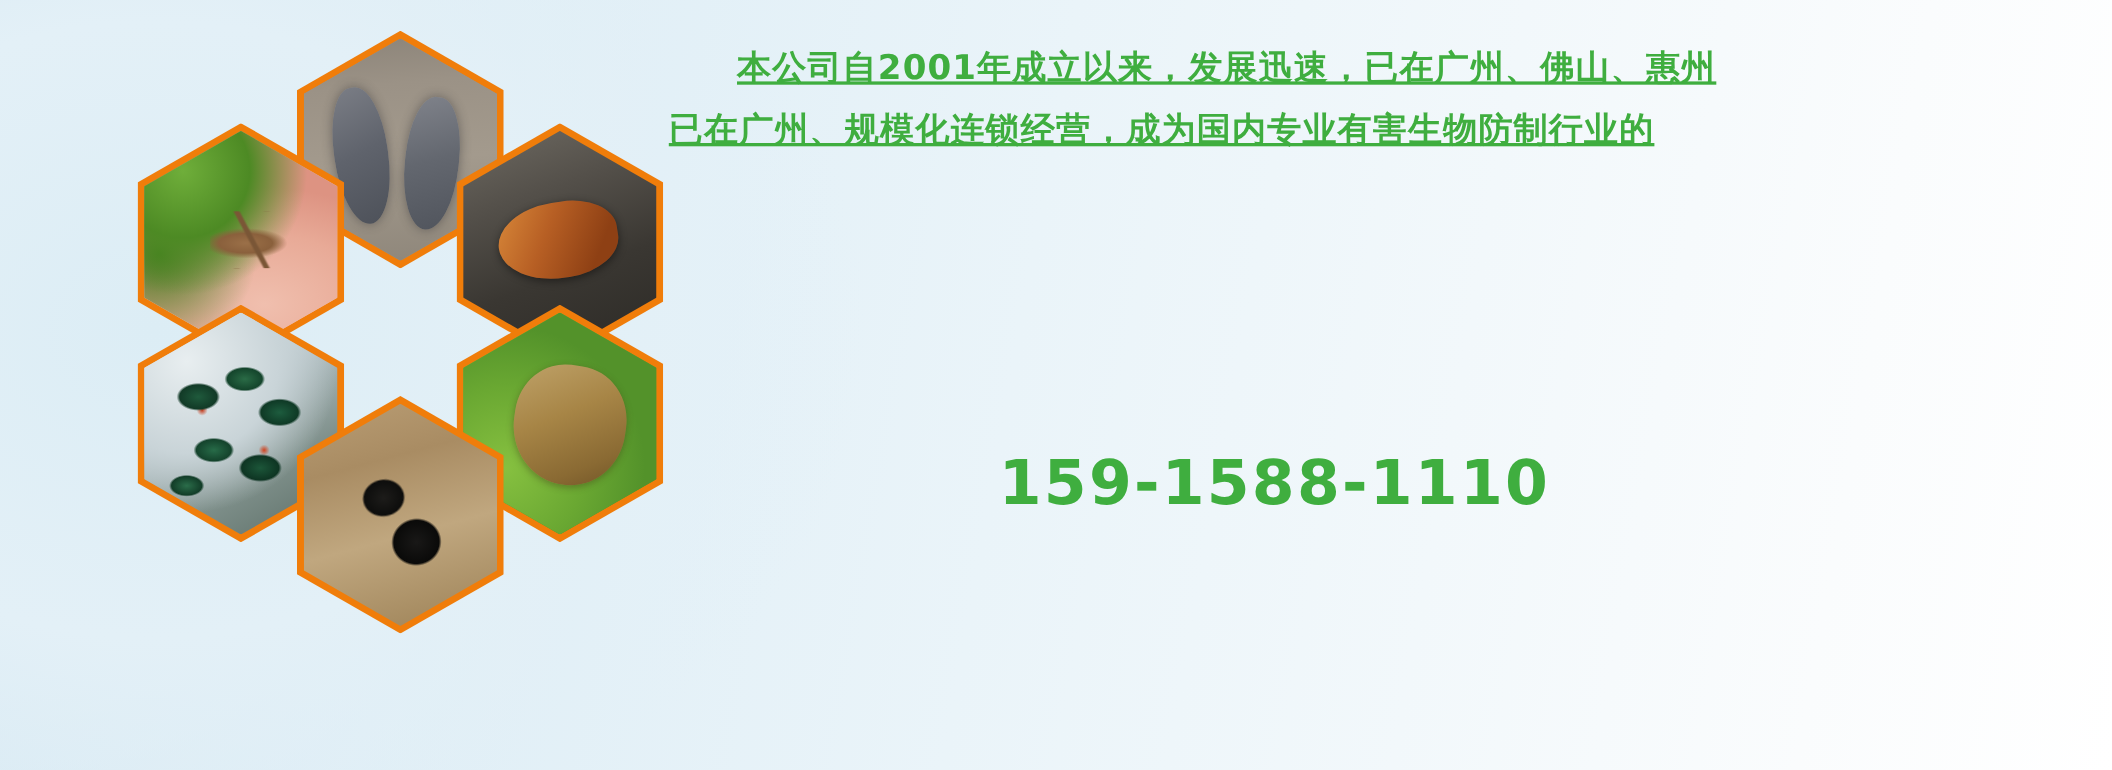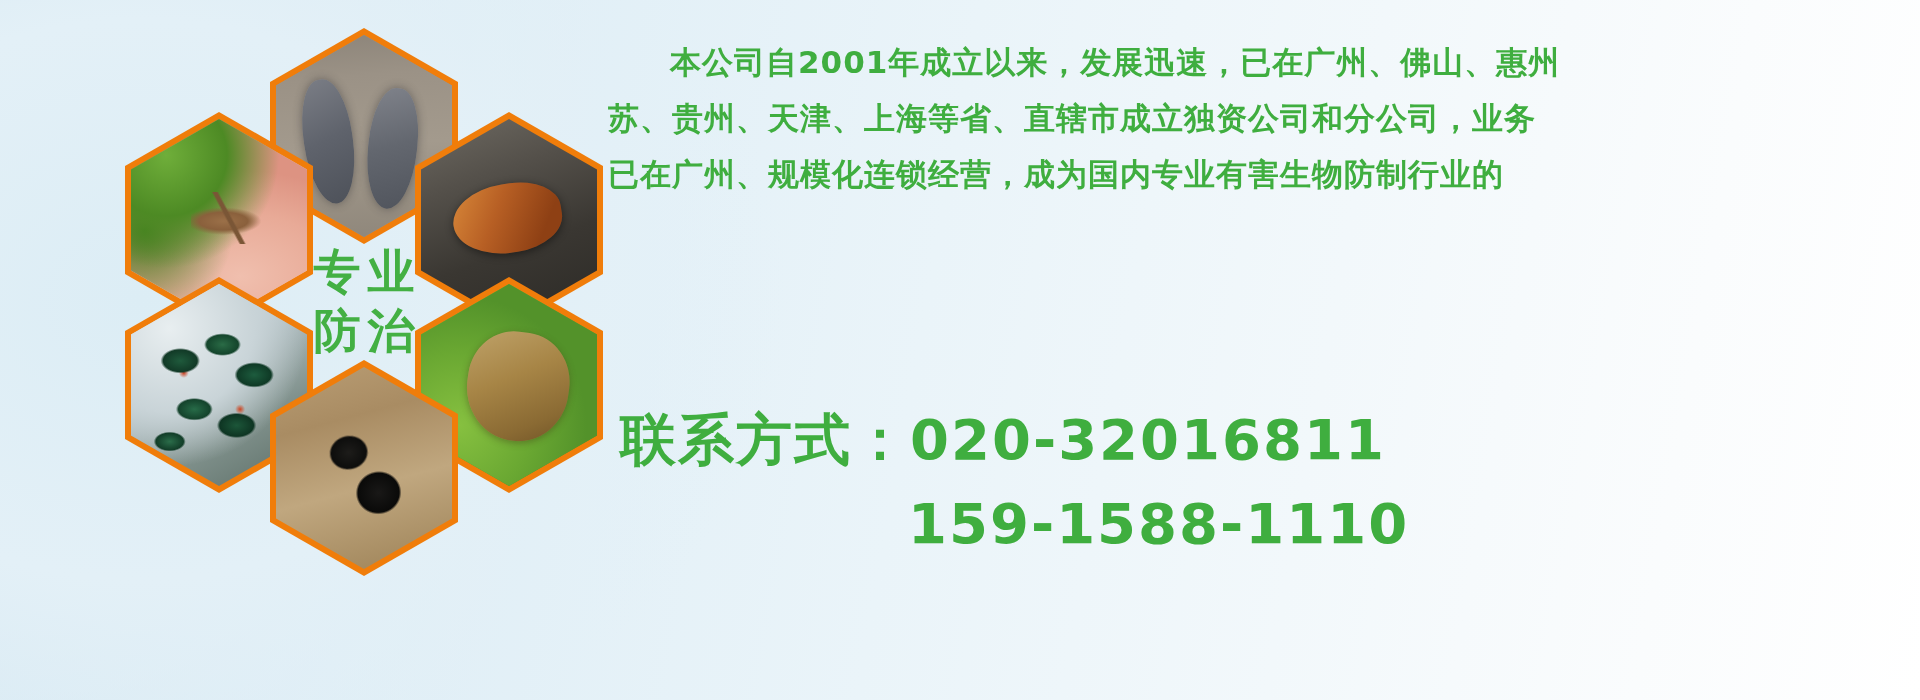--- a/index.html
+++ b/index.html
@@ -197,20 +197,21 @@
     width: 1300px;
   }
   .paragraph {
     color: #3fae3f;
     font-size: 31px;
     font-weight: bold;
     line-height: 56px;
     letter-spacing: 1px;
     font-family: "DejaVu Sans", "Liberation Sans", sans-serif;
     white-space: nowrap;
+    text-decoration: underline;
   }
   .paragraph .line { display: block; }
   .paragraph .line.first { text-indent: 62px; }
 
   #contact {
     position: absolute;
     left: 620px;
     top: 398px;
     width: 1280px;
   }
@@ -261,35 +262,27 @@
         <div class="photo stinkbug"></div>
       </div>
     </div>
 
     <div class="hex bot-mid">
       <div class="hex-inner">
         <div class="photo ant"></div>
       </div>
     </div>
 
-    <div class="hex center">
-      <div class="hex-inner">
-        <span class="slogan-line">专业</span>
-        <span class="slogan-line">防治</span>
-      </div>
-    </div>
 
   </div>
 
   <div id="copy">
     <div class="paragraph">
       <span class="line first">本公司自2001年成立以来，发展迅速，已在广州、佛山、惠州</span>
-      <span class="line">苏、贵州、天津、上海等省、直辖市成立独资公司和分公司，业务</span>
       <span class="line">已在广州、规模化连锁经营，成为国内专业有害生物防制行业的</span>
     </div>
   </div>
 
   <div id="contact">
-    <div class="contact-line">联系方式：020-32016811</div>
     <div class="contact-line second">159-1588-1110</div>
   </div>
 
 </div>
 
 </body></html>

